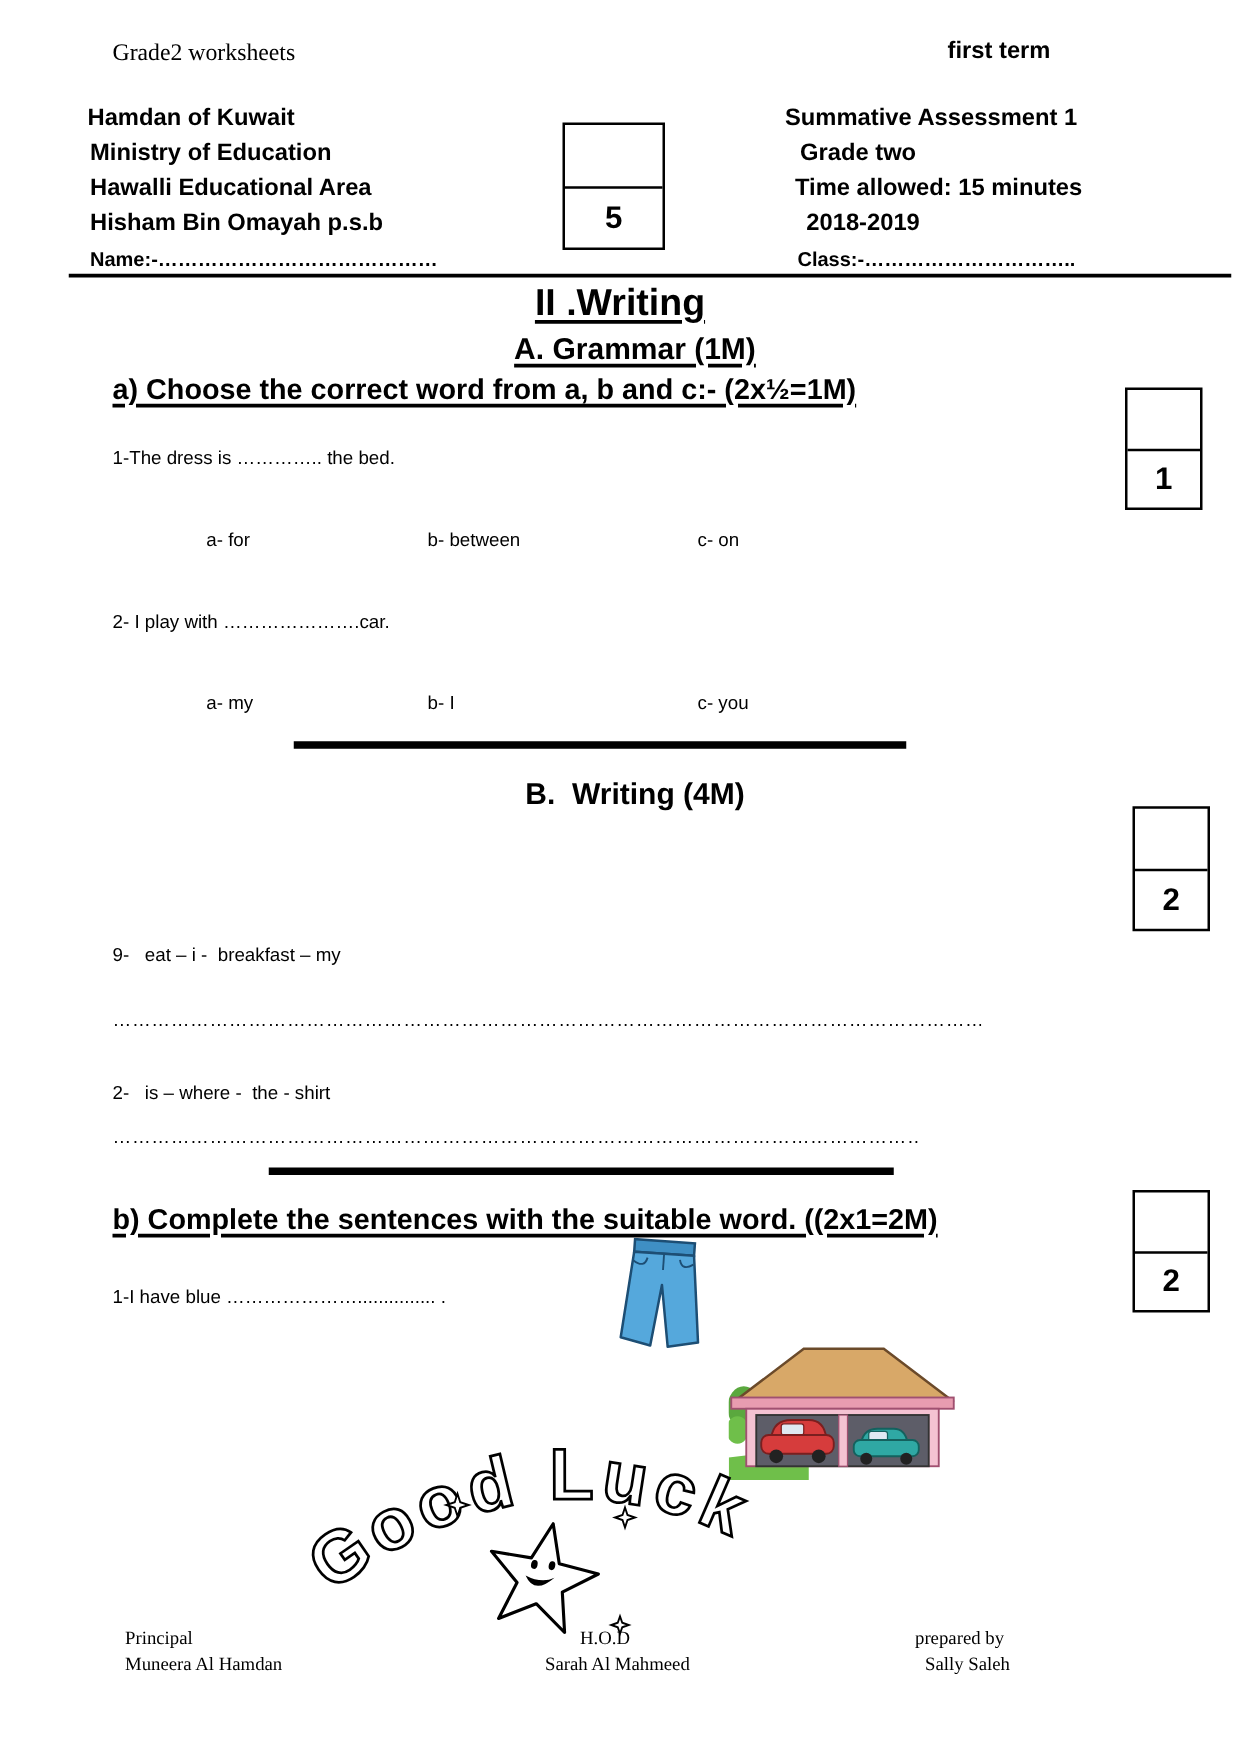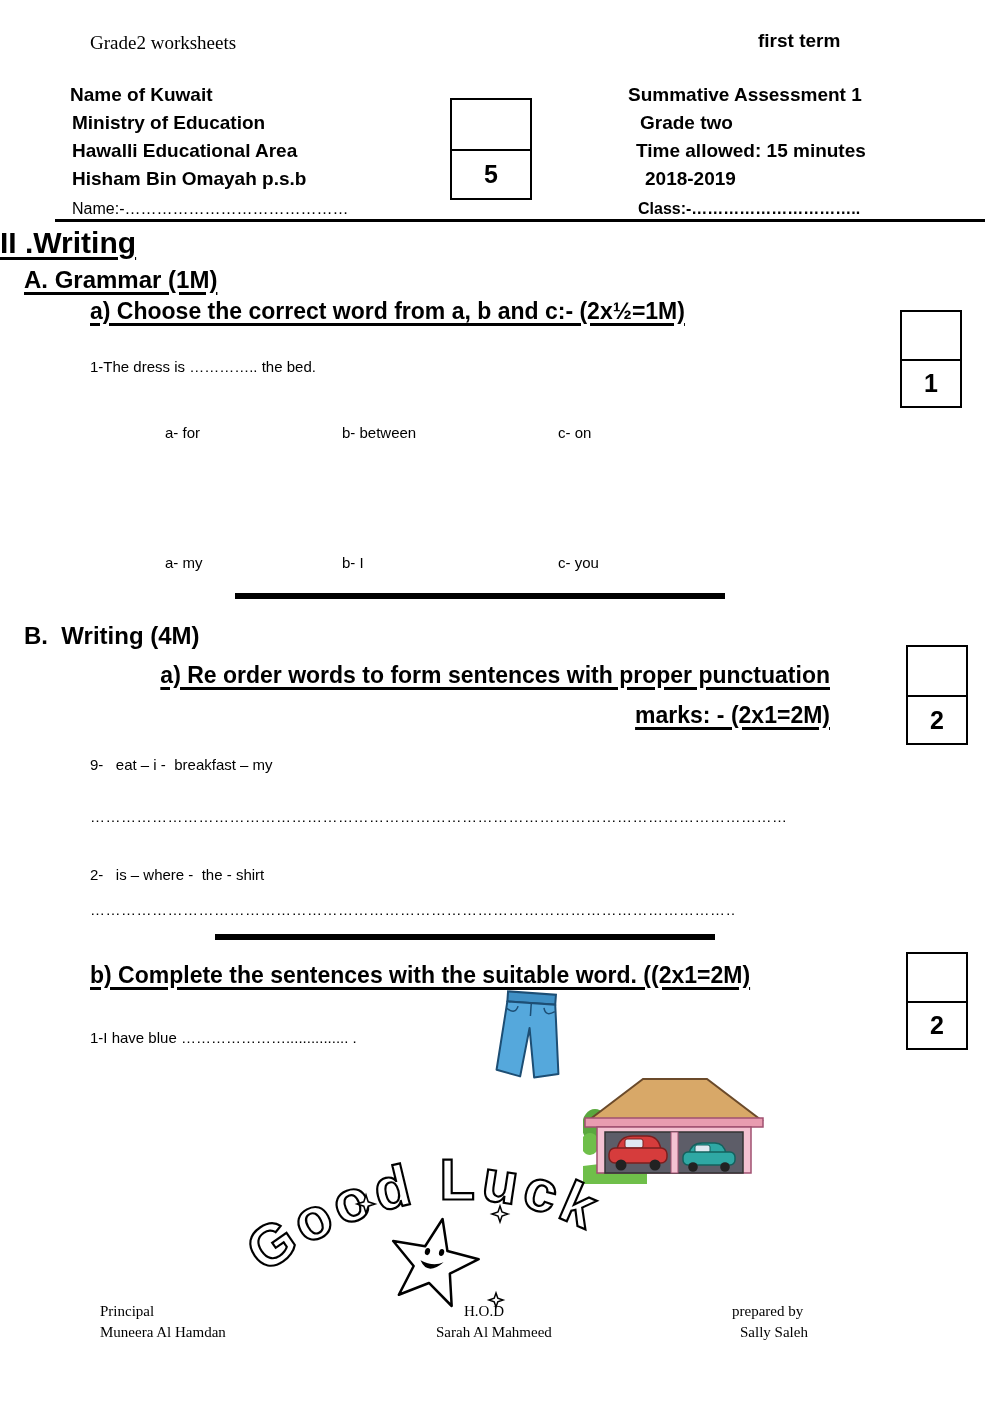--- a/index.html
+++ b/index.html
@@ -15,41 +15,41 @@
   .fs15 { font-size:15px;margin-left:12px; }
   .fs16 { font-size:16px; }
   .fs19 { font-size:19px; }
   .fs22 { font-size:15px; }
   .fs23 { font-size:23px; }
   .fs24 { font-size:24px;padding-left:24px; }
   .fs30 { font-size:30px; }
   .hdr { font-size:19px; font-weight:600; }
   .b { font-weight:bold;text-align:right; }
   .u { text-decoration:underline; text-decoration-thickness:2.5px; text-underline-offset:4px; }
-  .center { left:0; width:100%; text-align:left; }
+  .center { left:0; width:100%; text-align:center; }
   .wrap { white-space:normal; line-height:1.75; }
   .rule { position:absolute; background:#000; }
   .scorebox { position:absolute; border:2px solid #000; background:#fff; display:flex; flex-direction:column; }
   .sb-top { flex:1.05; border-bottom:2px solid #000; }
   .sb-bot { flex:1; display:flex; align-items:center; justify-content:center; font-weight:600; font-size:25px; }
   .dotline { font-size:15px; letter-spacing:0.5px; overflow:hidden; }
 </style>
 </head>
 <body>
 
 <div class="page">
 
   <div class="abs serif fs19" style="left:90px;top:32px">Grade2 worksheets</div>
   <div class="abs hdr" style="left:758px;top:30px">first term</div>
 
-  <div class="abs hdr" style="left:70px;top:84px">Name of Kuwait</div>
+  <div class="abs hdr" style="left:70px;top:84px">Hamdan of Kuwait</div>
   <div class="abs hdr" style="left:72px;top:112px">Ministry of Education</div>
   <div class="abs hdr" style="left:72px;top:140px">Hawalli Educational Area</div>
   <div class="abs hdr" style="left:72px;top:168px">Hisham Bin Omayah p.s.b</div>
-  <div class="abs fs16" style="left:72px;top:200px;font-weight:400">Name:-……………………………………</div>
+  <div class="abs fs16" style="left:72px;top:200px;font-weight:700">Name:-……………………………………</div>
 
   <div class="scorebox" style="left:450px;top:98px;width:82px;height:102px">
     <div class="sb-top"></div>
     <div class="sb-bot">5</div>
   </div>
 
   <div class="abs hdr" style="left:628px;top:84px">Summative Assessment 1</div>
   <div class="abs hdr" style="left:640px;top:112px">Grade two</div>
   <div class="abs hdr" style="left:636px;top:140px">Time allowed: 15 minutes</div>
   <div class="abs hdr" style="left:645px;top:168px">2018-2019</div>
@@ -65,29 +65,29 @@
   <div class="scorebox" style="left:900px;top:310px;width:62px;height:98px">
     <div class="sb-top"></div>
     <div class="sb-bot">1</div>
   </div>
 
   <div class="abs fs22" style="left:90px;top:358px">1-The dress is ………….. the bed.</div>
   <div class="abs fs22" style="left:165px;top:424px">a- for</div>
   <div class="abs fs22" style="left:342px;top:424px">b- between</div>
   <div class="abs fs22" style="left:558px;top:424px">c- on</div>
 
+  <div class="abs fs22" style="left:90px;top:489px">2- I play with ………………….car.</div>
   <div class="abs fs22" style="left:165px;top:554px">a- my</div>
   <div class="abs fs22" style="left:342px;top:554px">b- I</div>
   <div class="abs fs22" style="left:558px;top:554px">c- you</div>
 
   <div class="rule" style="left:235px;top:593px;width:490px;height:6px"></div>
 
   <div class="abs center fs24 b" style="top:622px">B.  Writing (4M)</div>
 
-  <div class="abs wrap fs23 b u" style="left:90px;top:655px;width:740px">a) Re order words to form sentences with proper punctuation marks: - (2x1=2M)</div>
 
   <div class="scorebox" style="left:906px;top:645px;width:62px;height:100px">
     <div class="sb-top"></div>
     <div class="sb-bot">2</div>
   </div>
 
   <div class="abs fs22" style="left:90px;top:756px">9-   eat – i -  breakfast – my</div>
   <div class="abs dotline" style="left:90px;top:808px;width:695px">………………………………………………………………………………………………………………………………………….. .</div>
 
   <div class="abs fs22" style="left:90px;top:866px">2-   is – where -  the - shirt</div>

